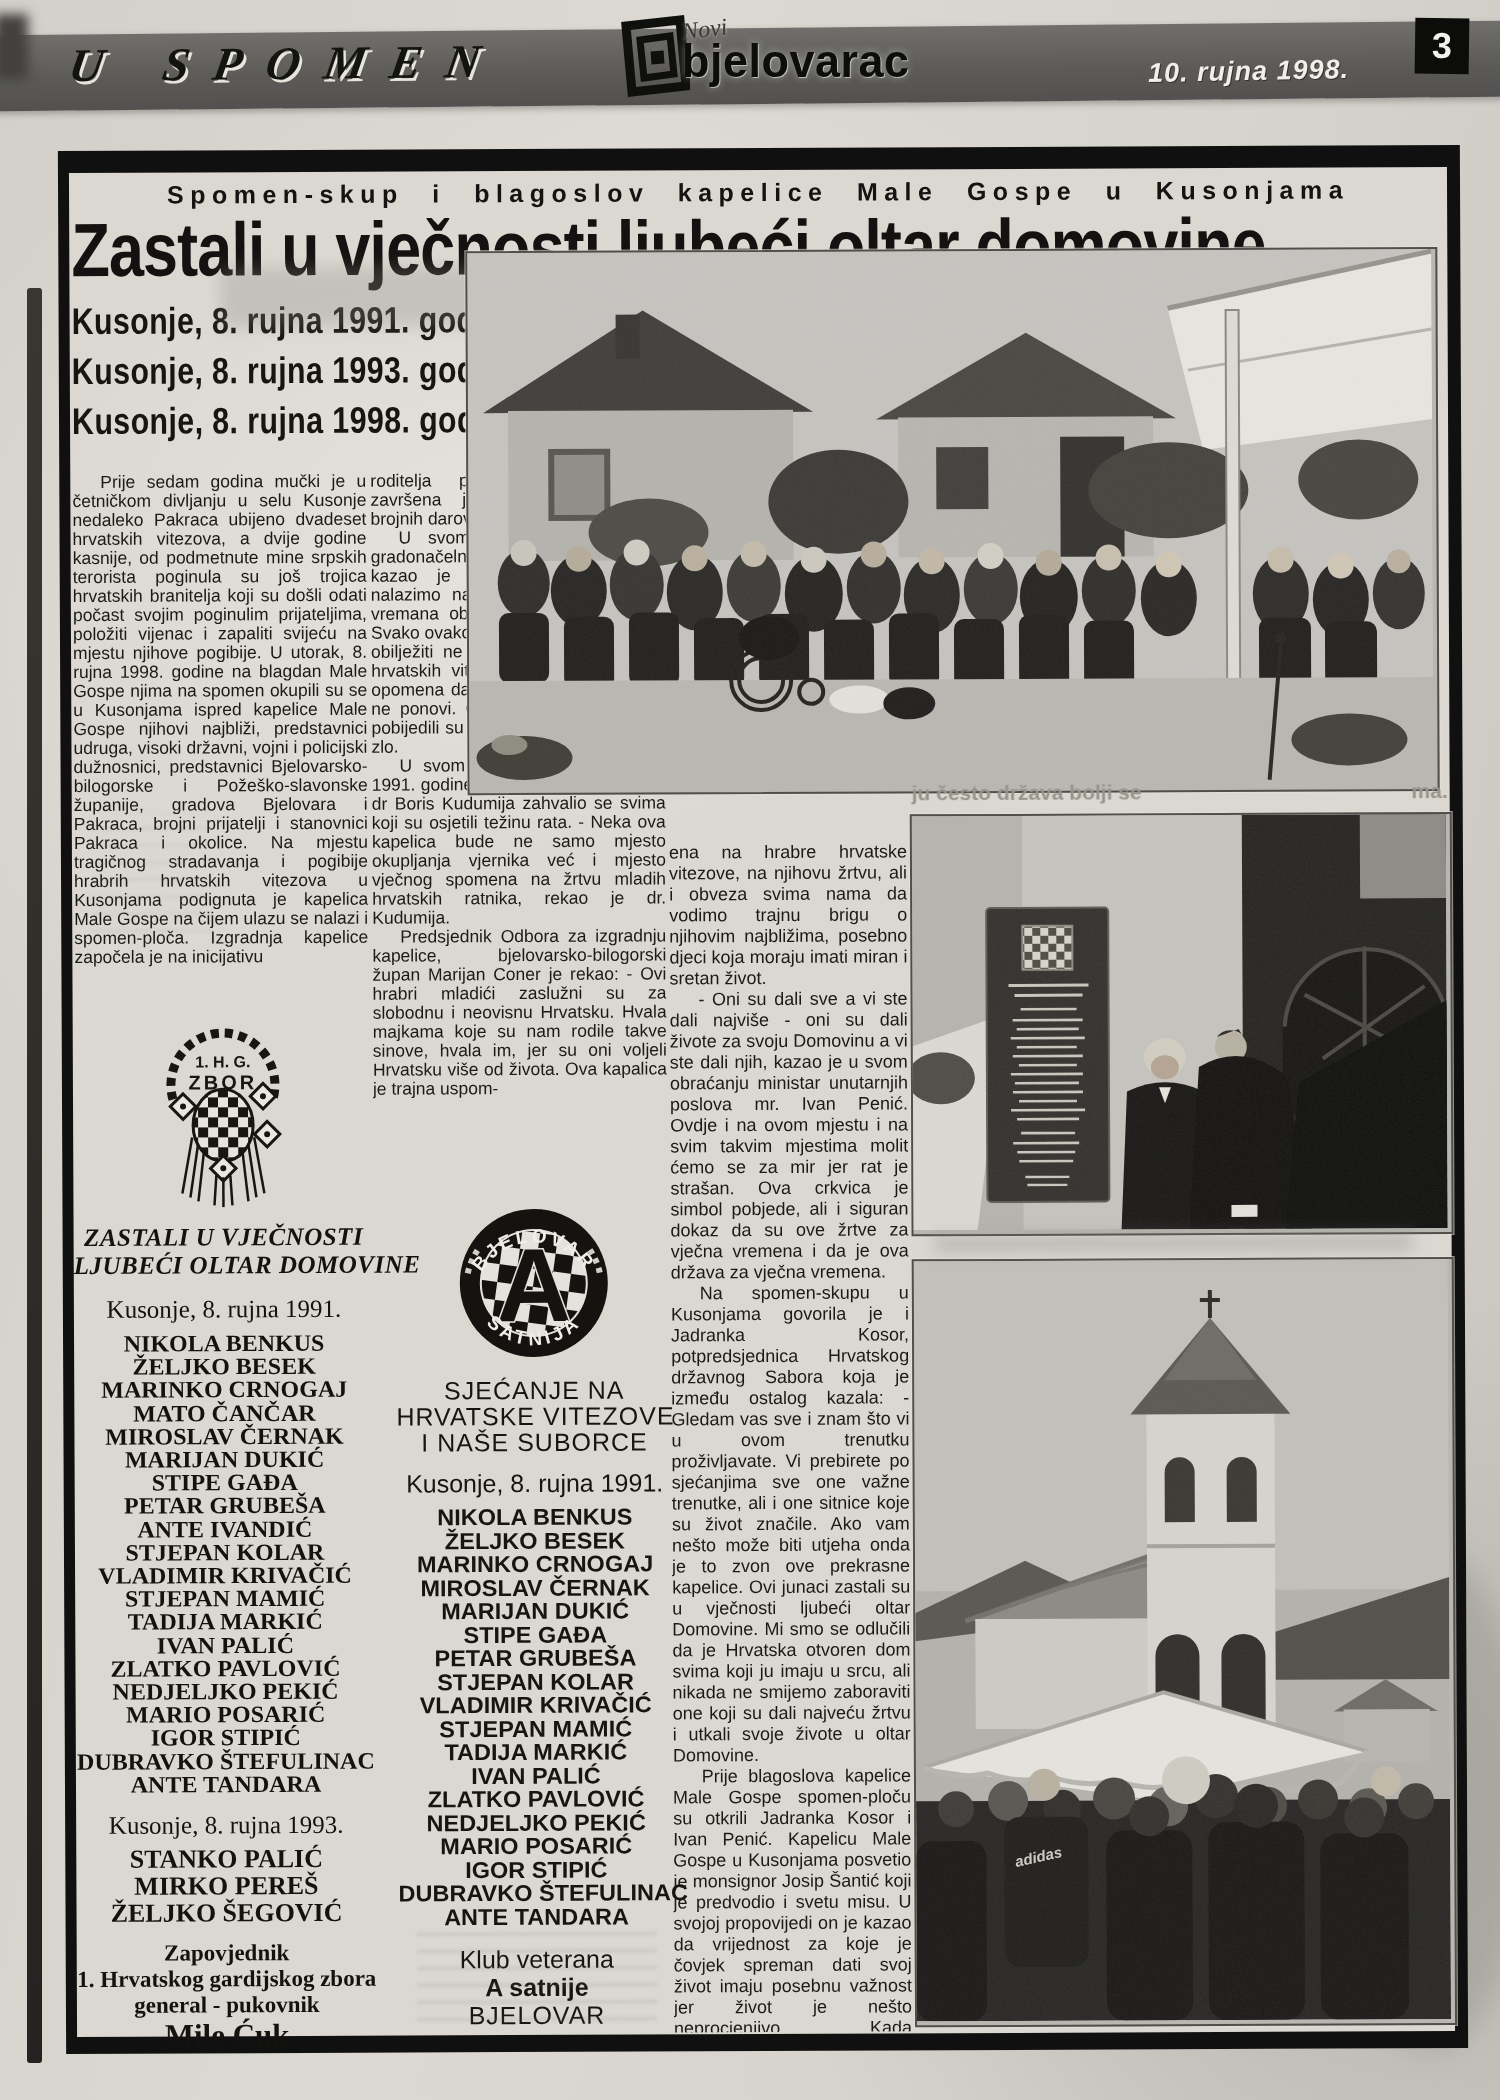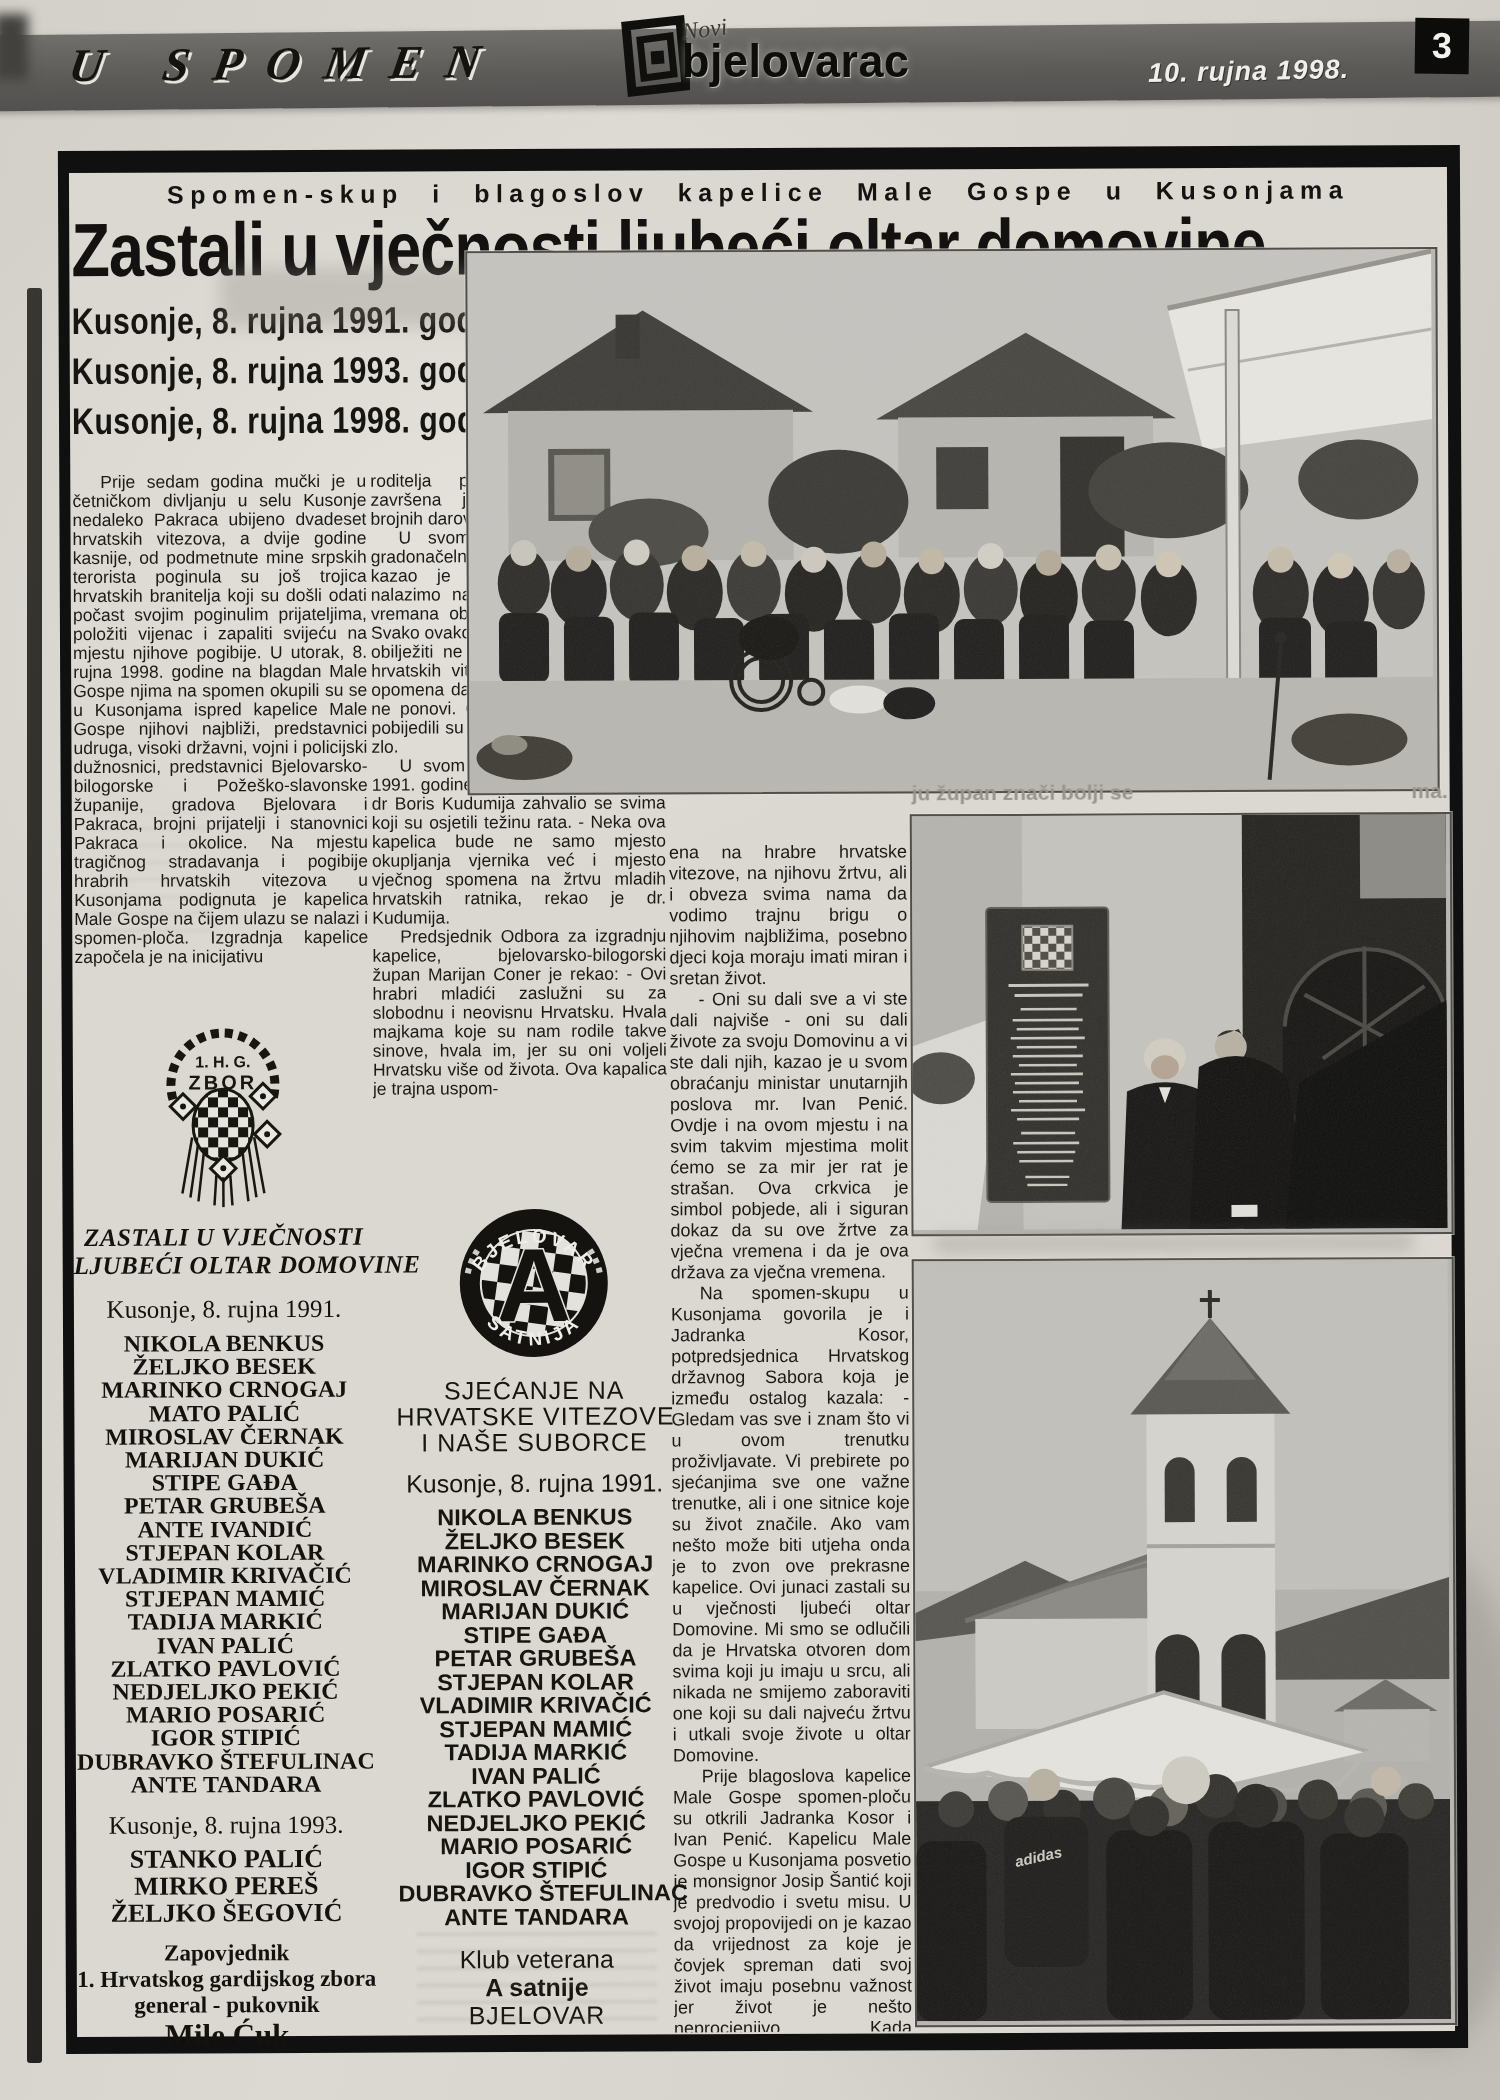--- a/index.html
+++ b/index.html
@@ -294,21 +294,21 @@
         <ellipse cx="40" cy="492" rx="18" ry="10" fill="#8d8b7e"></ellipse>
 
         <ellipse cx="880" cy="490" rx="58" ry="26" fill="#3f3d36"></ellipse>
         <path d="M800,530 L812,392" stroke="#23221f" stroke-width="4" fill="none"></path>
         <circle cx="812" cy="388" r="6" fill="#23221f"></circle>
         <rect width="964" height="536" filter="url(#p1g)"></rect>
       </svg>
     </div>
 
     <div class="ghost-frag">
-      <span>ju župan znači bolji se</span>
+      <span>ju često država bolji se</span>
       <span>ma.</span>
     </div>
 
     <div class="photo photo2">
       <svg width="534" height="414" viewBox="0 0 534 414">
         <defs>
           <filter id="p2g">
               <feTurbulence type="fractalNoise" baseFrequency="0.9" numOctaves="2" result="n"></feTurbulence>
               <feColorMatrix in="n" type="matrix" values="0 0 0 0 0.5 0 0 0 0 0.5 0 0 0 0 0.48 0 0 0 0.16 0"></feColorMatrix>
             </filter>
@@ -493,21 +493,21 @@
 
       <div class="ml-title">
           <div class="ml-title-line">ZASTALI U VJEČNOSTI</div>
           <div class="ml-title-line">LJUBEĆI OLTAR DOMOVINE</div>
         </div>
       <div class="ml-date">Kusonje, 8. rujna 1991.</div>
       <div class="ml-names">
           <div>NIKOLA BENKUS</div>
           <div>ŽELJKO BESEK</div>
           <div>MARINKO CRNOGAJ</div>
-          <div>MATO PALIĆ</div>
+          <div>MATO ČANČAR</div>
           <div>MIROSLAV ČERNAK</div>
           <div>MARIJAN DUKIĆ</div>
           <div>STIPE GAĐA</div>
           <div>PETAR GRUBEŠA</div>
           <div>ANTE IVANDIĆ</div>
           <div>STJEPAN KOLAR</div>
           <div>VLADIMIR KRIVAČIĆ</div>
           <div>STJEPAN MAMIĆ</div>
           <div>TADIJA MARKIĆ</div>
           <div>IVAN PALIĆ</div>

